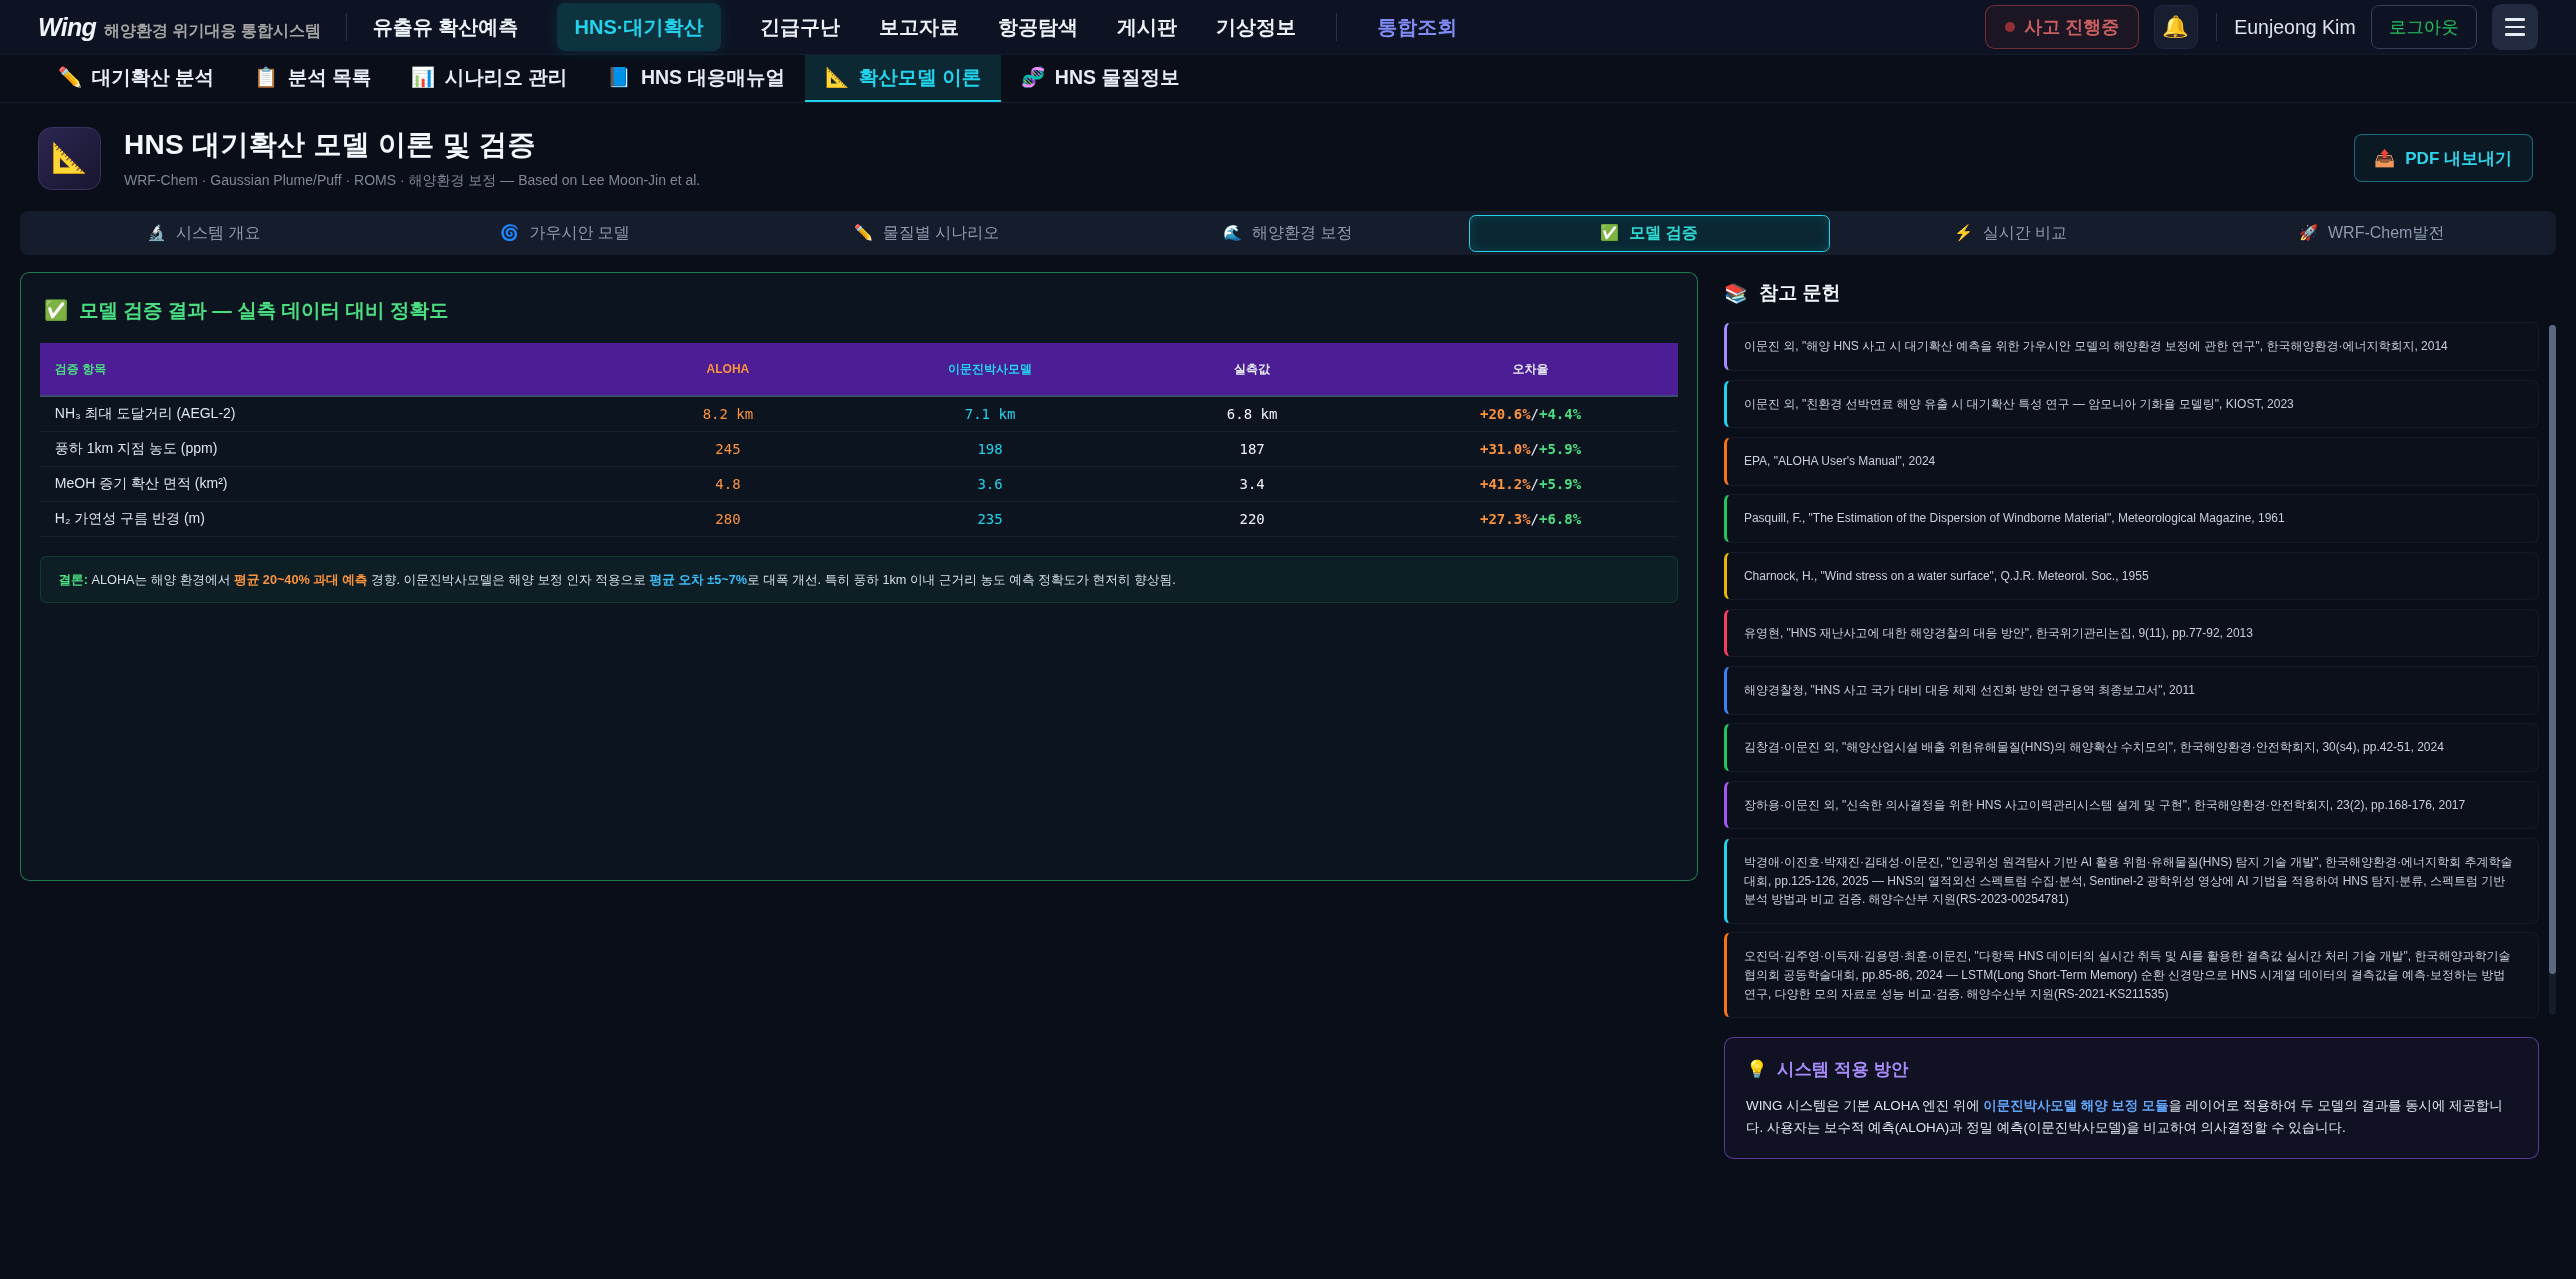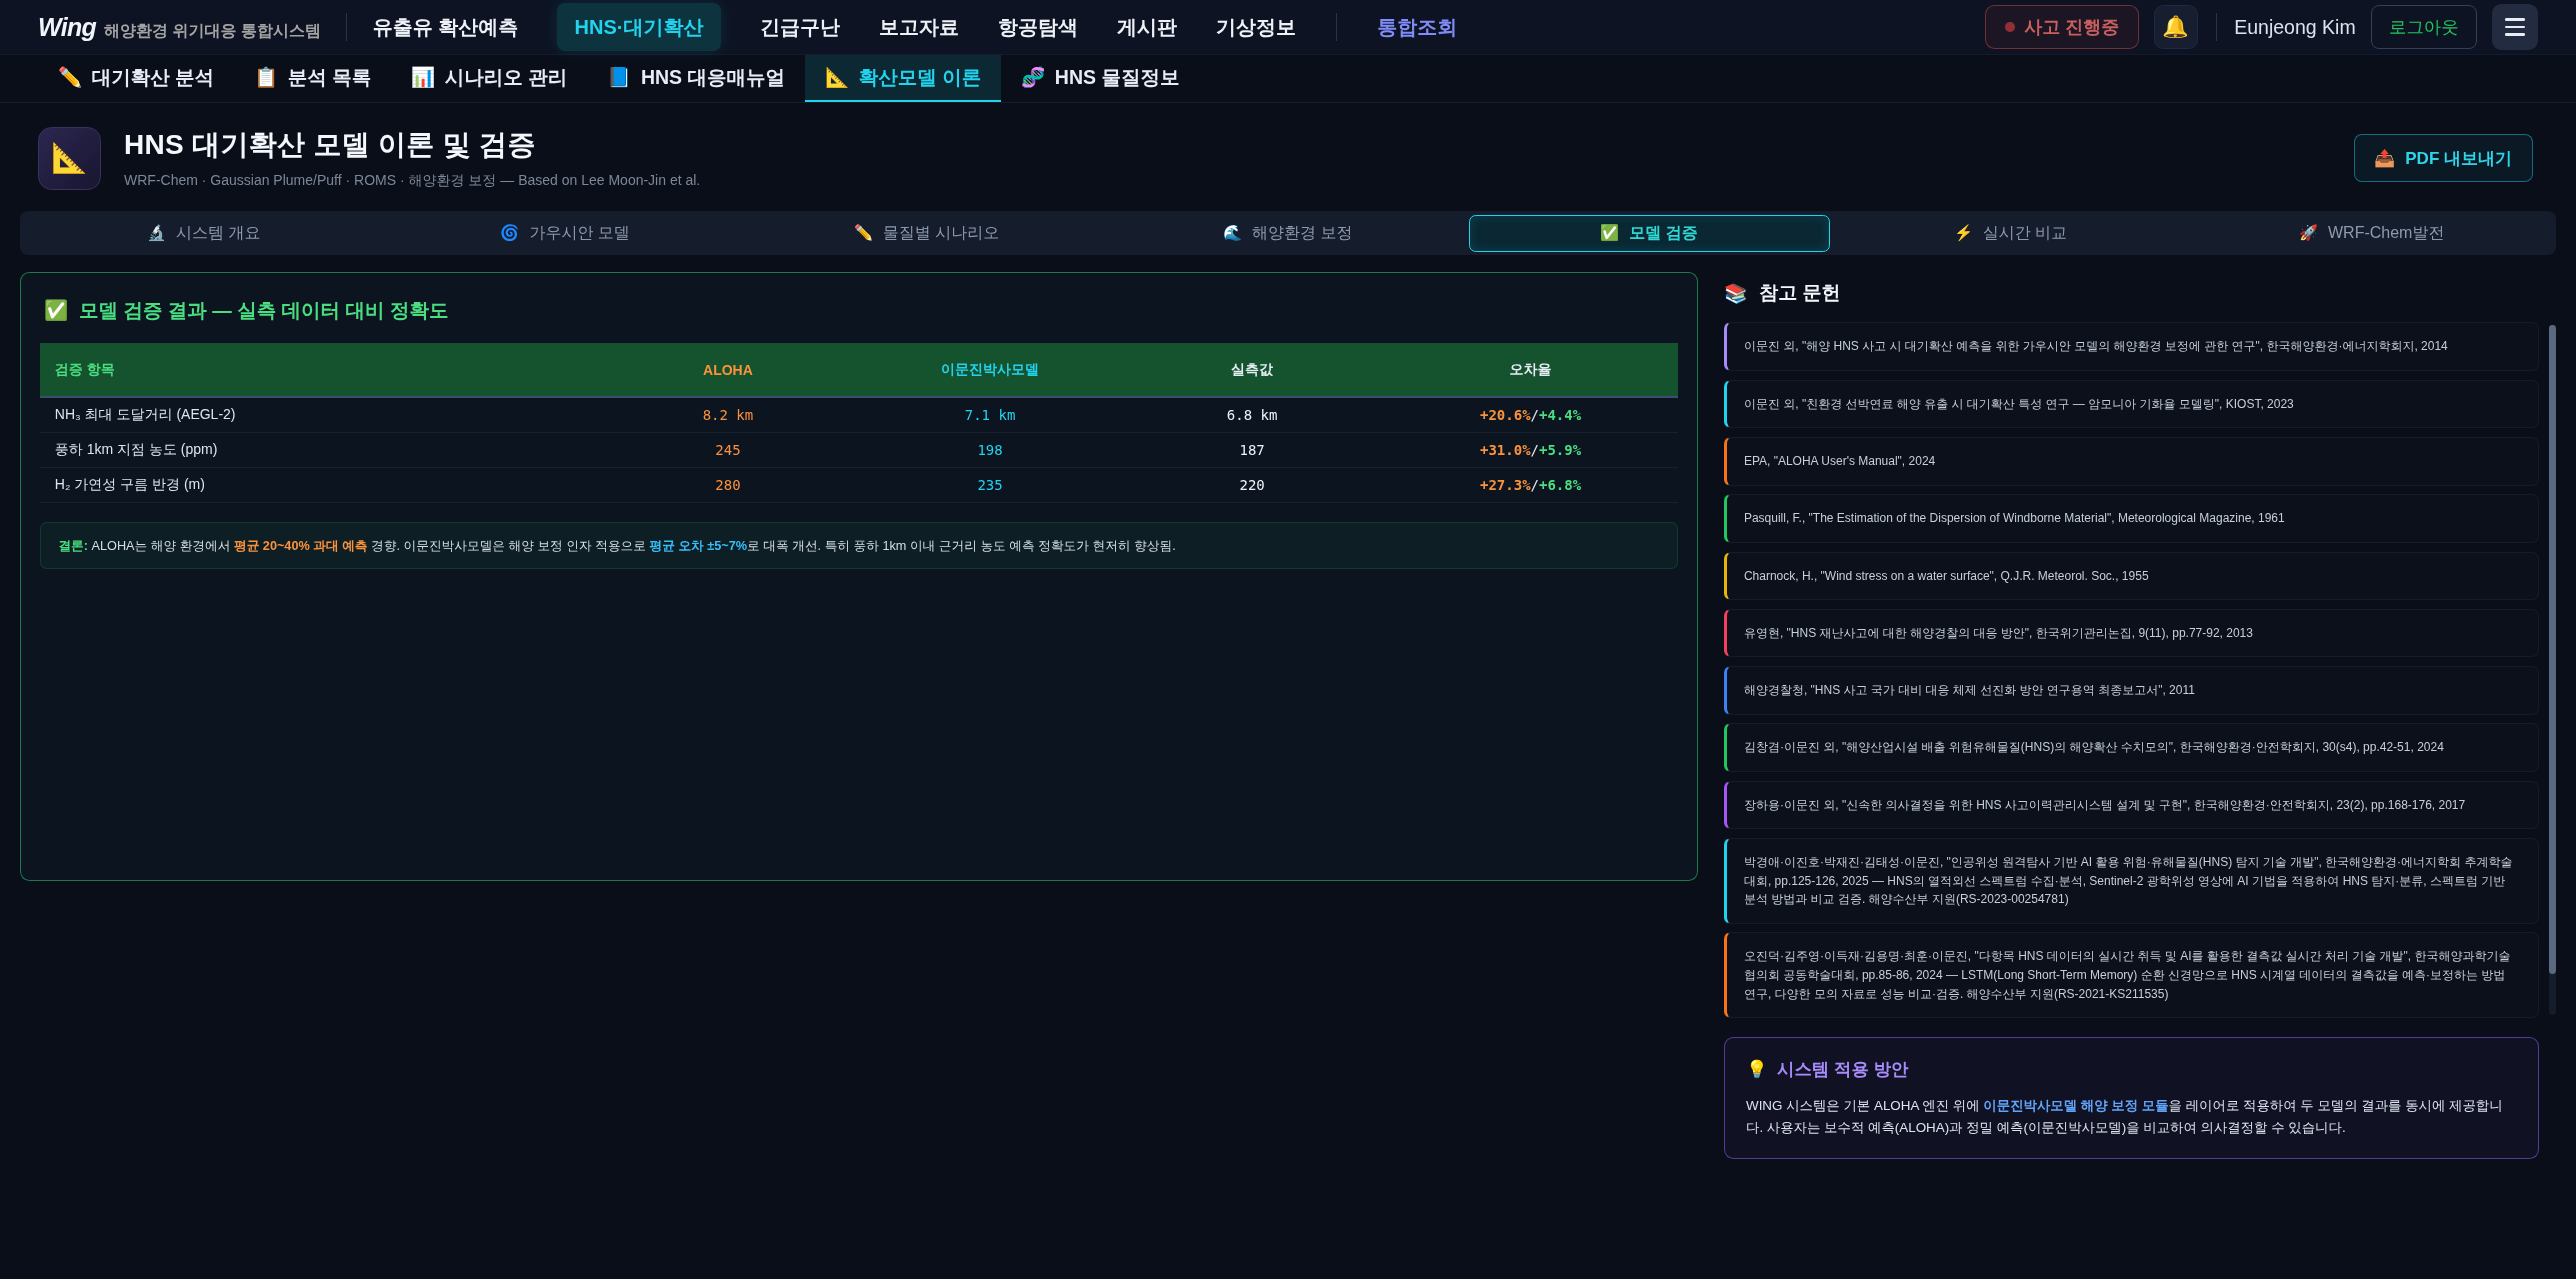--- a/index.html
+++ b/index.html
@@ -49,21 +49,21 @@
   .tab .ic { font-size:15.4px; }
   .tab.active { border-color:#22d3ee; background:#0a2733; color:#2fd9d3; font-weight:bold; box-shadow:0 0 12px rgba(34,211,238,.15) inset; }
 
   
   .main { display:flex; gap:25.5px; padding:17px 20px; align-items:flex-start; }
 
   
   .val-card { width:1678px; height:609px; border:1.3px solid rgba(46,204,113,.55); border-radius:9.4px; background:#0c1420; padding:17.4px 19px; }
   .val-title { font-size:19.5px; font-weight:bold; color:#4ade80; margin:6.7px 0 19px 4px; display:flex; align-items:center; gap:10.7px; }
   table.val { width:100%; border-collapse:collapse; }
-  table.val th { background:#14532d; font-size:14px; font-weight:bold; padding:17.4px 9.4px; border-bottom:2px solid #3d4f70;margin-left:41px; }
+  table.val th { background:#4c1d95; font-size:12px; font-weight:bold; padding:17.4px 9.4px; border-bottom:2px solid #3d4f70;margin-left:41px; }
   table.val td { font-size:14px; padding:8px 9.4px; border-bottom:0.7px solid rgba(148,163,184,.09); height:31px; }
   .col-item { width:34%; text-align:left; padding-left:14.8px !important; }
   .col-aloha { width:16%; text-align:center; }
   .col-model { width:16%; text-align:center; }
   .col-meas { width:16%; text-align:center; }
   .col-err { width:18%; text-align:center; }
   th.col-item { color:#4ade80; }
   th.col-aloha { color:#fb923c; }
   th.col-model { color:#22d3ee; }
   th.col-meas, th.col-err { color:#e6ecf4; }
@@ -228,20 +228,27 @@
           <td class="col-model mono">7.1 km</td>
           <td class="col-meas mono">6.8 km</td>
           <td class="col-err mono"><span class="err-a">+20.6%</span><span class="err-sep">/</span><span class="err-m">+4.4%</span></td>
         </tr>
         <tr>
           <td class="col-item">풍하 1km 지점 농도 (ppm)</td>
           <td class="col-aloha mono">245</td>
           <td class="col-model mono">198</td>
           <td class="col-meas mono">187</td>
           <td class="col-err mono"><span class="err-a">+31.0%</span><span class="err-sep">/</span><span class="err-m">+5.9%</span></td>
+        </tr>
+        <tr>
+          <td class="col-item">MeOH 증기 확산 면적 (km²)</td>
+          <td class="col-aloha mono">4.8</td>
+          <td class="col-model mono">3.6</td>
+          <td class="col-meas mono">3.4</td>
+          <td class="col-err mono"><span class="err-a">+41.2%</span><span class="err-sep">/</span><span class="err-m">+5.9%</span></td>
         </tr>
         <tr>
           <td class="col-item">H₂ 가연성 구름 반경 (m)</td>
           <td class="col-aloha mono">280</td>
           <td class="col-model mono">235</td>
           <td class="col-meas mono">220</td>
           <td class="col-err mono"><span class="err-a">+27.3%</span><span class="err-sep">/</span><span class="err-m">+6.8%</span></td>
         </tr>
       </tbody>
     </table>

